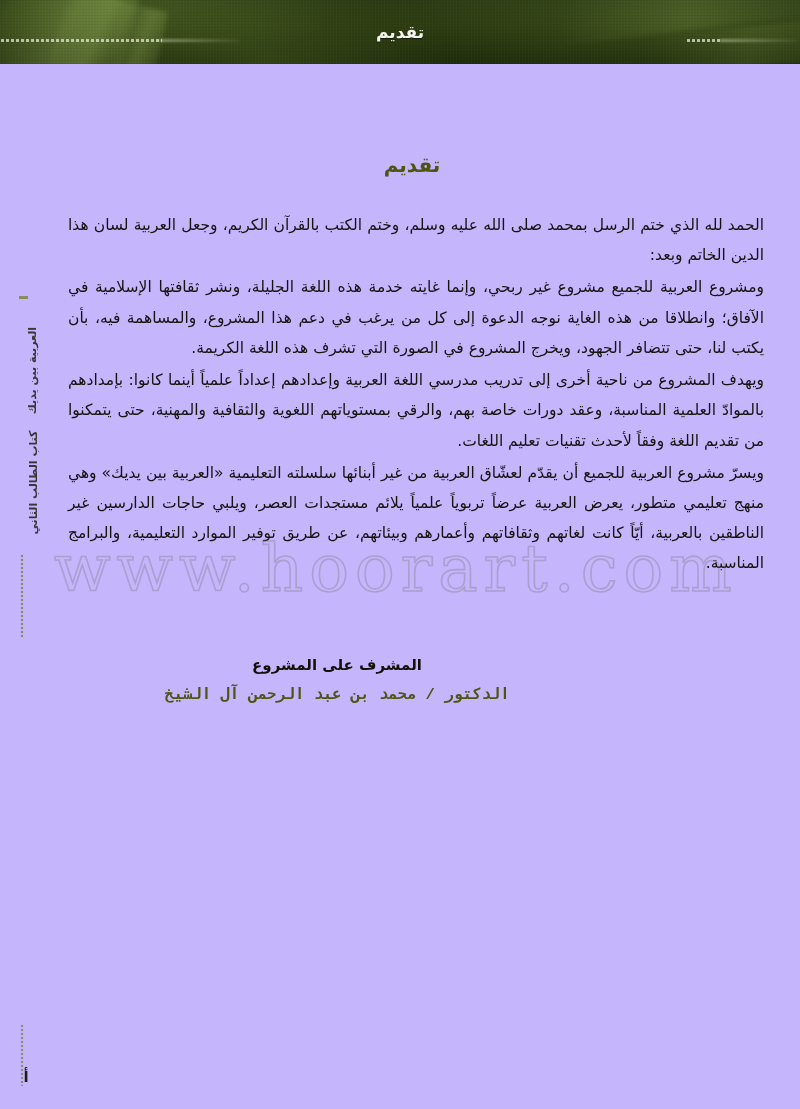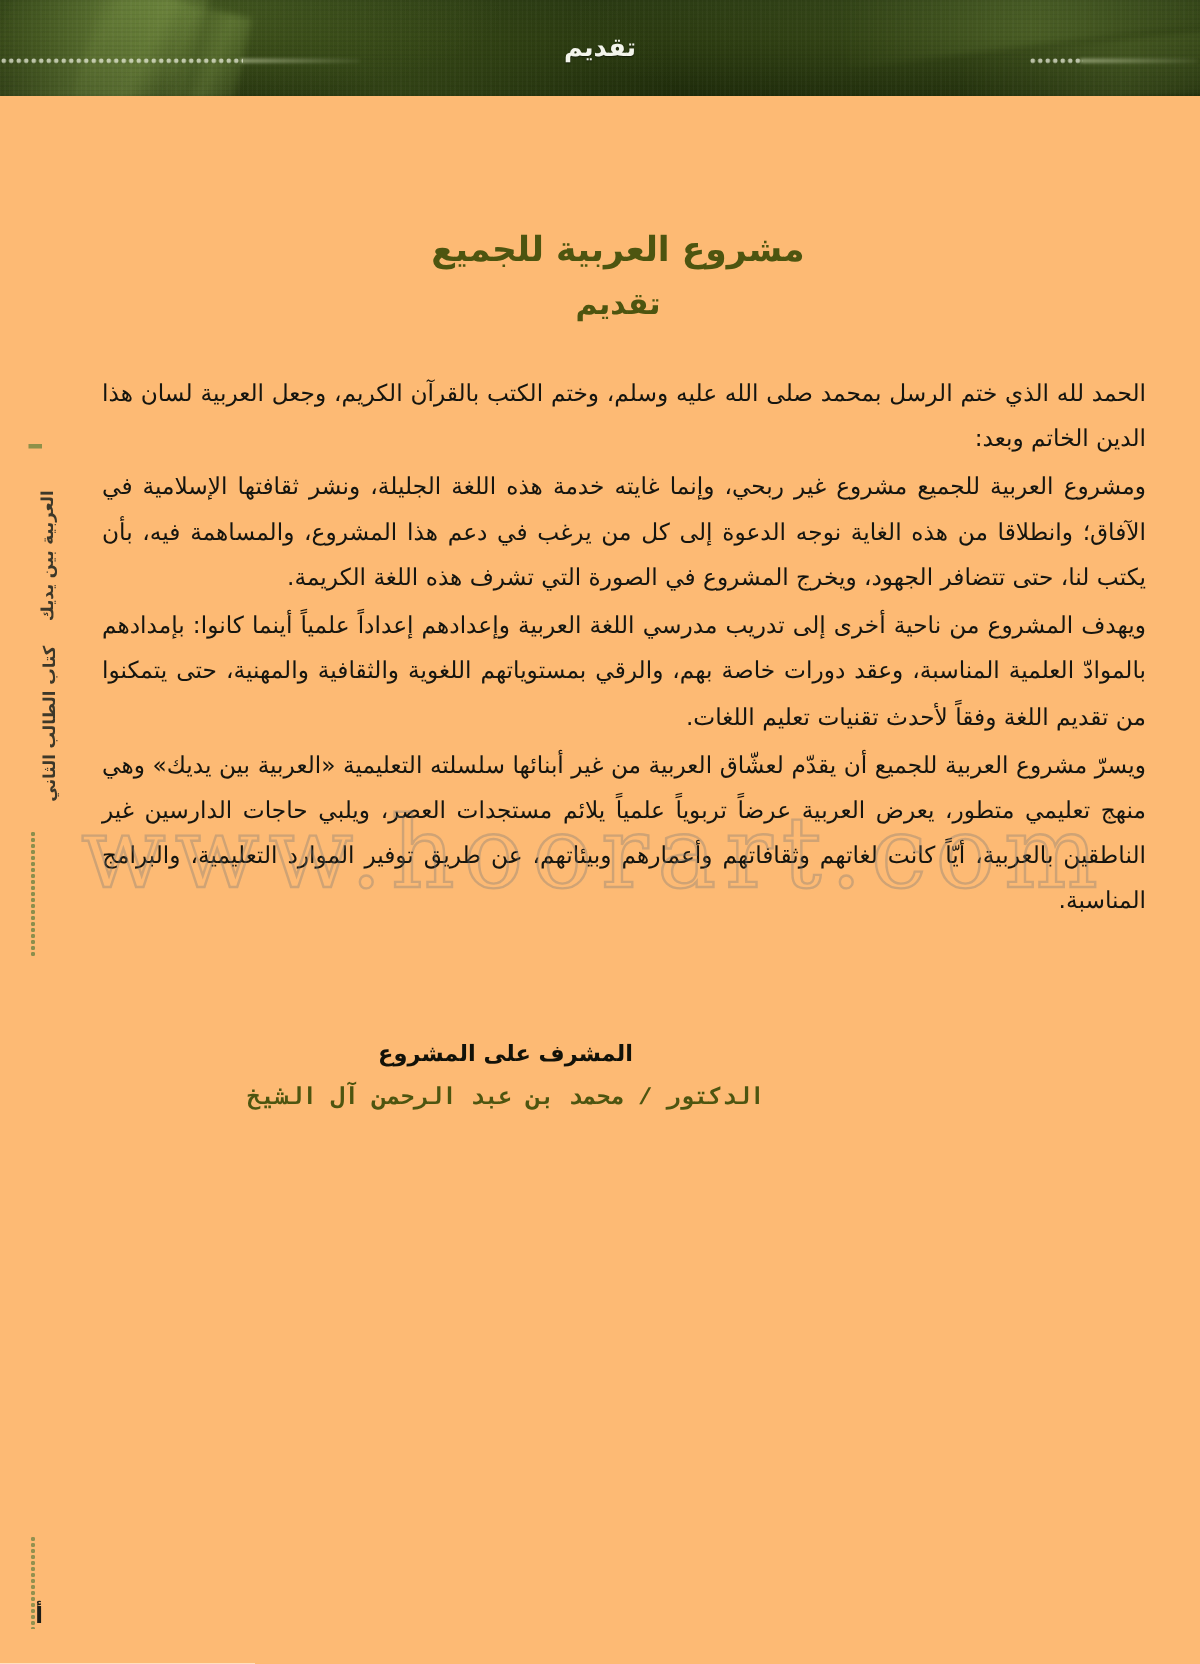--- a/index.html
+++ b/index.html
@@ -11,21 +11,21 @@
     width: 800px;
     height: 1109px;
     overflow: hidden;
     font-family: "DejaVu Sans", "Liberation Sans", sans-serif;
     position: relative;
   }
 
   .page {
     position: absolute;
     inset: 0;
-    background: #fdba74;
+    background: #c4b5fd;
     overflow: hidden;
   }
 
   
   .banner {
     position: absolute;
     left: 0;
     top: 0;
     width: 800px;
     height: 64px;
@@ -282,21 +282,20 @@
     <div class="spine-text-2">كتاب الطالب الثاني</div>
     <div class="spine-dots"></div>
     <div class="spine-dots-b"></div>
   </div>
 
   <div class="page-number">أ</div>
 
   <div class="content">
 
     <div class="title-block">
-      <div class="doc-title">مشروع العربية للجميع</div>
       <div class="doc-subtitle">تقديم</div>
     </div>
 
     <div class="body-block">
       <p class="para">الحمد لله الذي ختم الرسل بمحمد صلى الله عليه وسلم، وختم الكتب بالقرآن الكريم، وجعل العربية لسان هذا الدين الخاتم وبعد:</p>
       <p class="para">ومشروع العربية للجميع مشروع غير ربحي، وإنما غايته خدمة هذه اللغة الجليلة، ونشر ثقافتها الإسلامية في الآفاق؛ وانطلاقا من هذه الغاية نوجه الدعوة إلى كل من يرغب في دعم هذا المشروع، والمساهمة فيه، بأن يكتب لنا، حتى تتضافر الجهود، ويخرج المشروع في الصورة التي تشرف هذه اللغة الكريمة.</p>
       <p class="para">ويهدف المشروع من ناحية أخرى إلى تدريب مدرسي اللغة العربية وإعدادهم إعداداً علمياً أينما كانوا: بإمدادهم بالموادّ العلمية المناسبة، وعقد دورات خاصة بهم، والرقي بمستوياتهم اللغوية والثقافية والمهنية، حتى يتمكنوا من تقديم اللغة وفقاً لأحدث تقنيات تعليم اللغات.</p>
       <p class="para">ويسرّ مشروع العربية للجميع أن يقدّم لعشّاق العربية من غير أبنائها سلسلته التعليمية «العربية بين يديك» وهي منهج تعليمي متطور، يعرض العربية عرضاً تربوياً علمياً يلائم مستجدات العصر، ويلبي حاجات الدارسين غير الناطقين بالعربية، أيّاً كانت لغاتهم وثقافاتهم وأعمارهم وبيئاتهم، عن طريق توفير الموارد التعليمية، والبرامج المناسبة.</p>
     </div>
 

